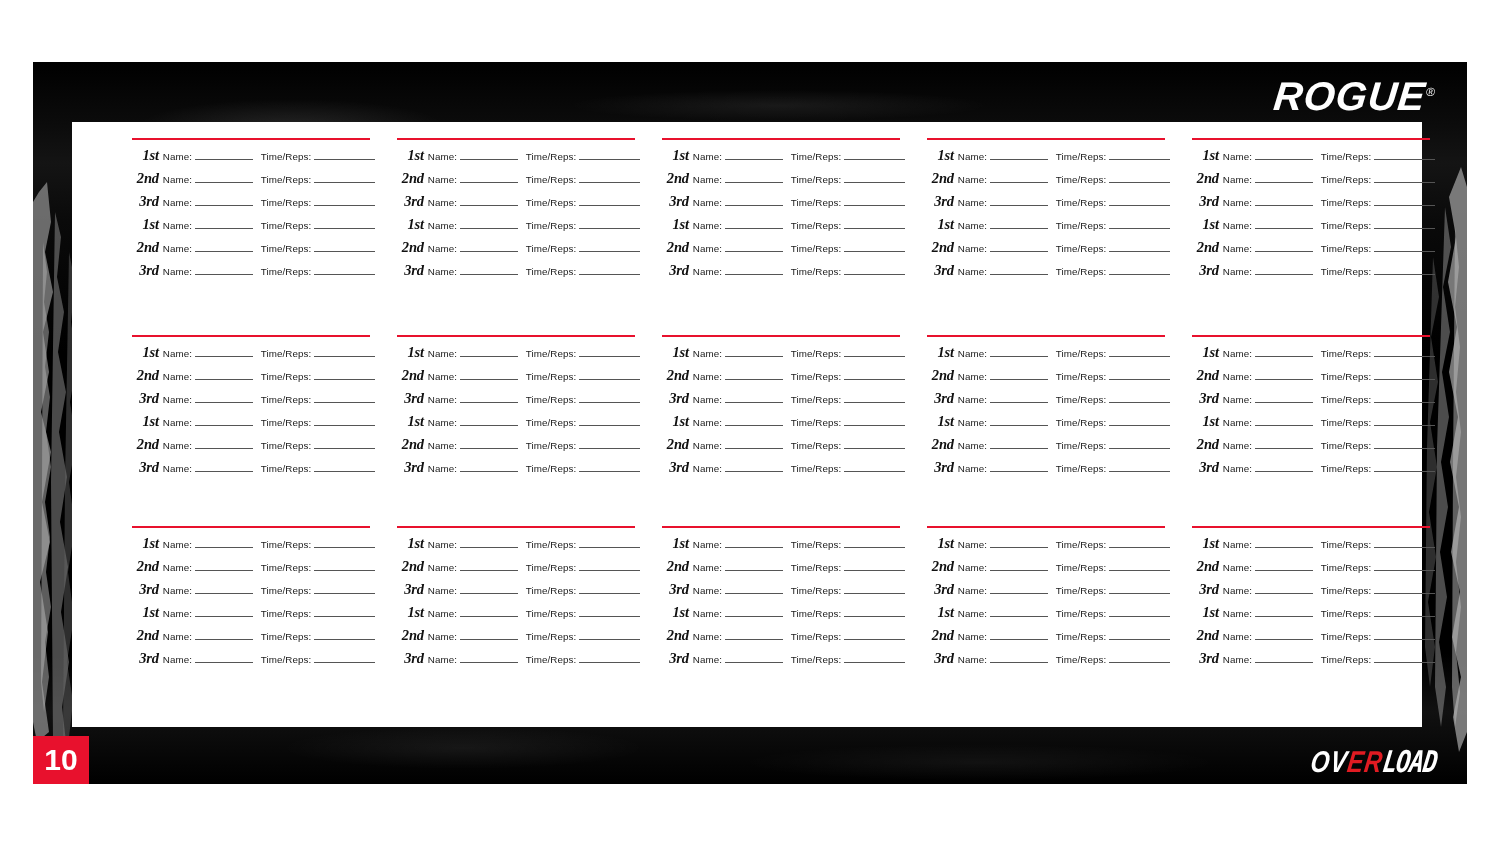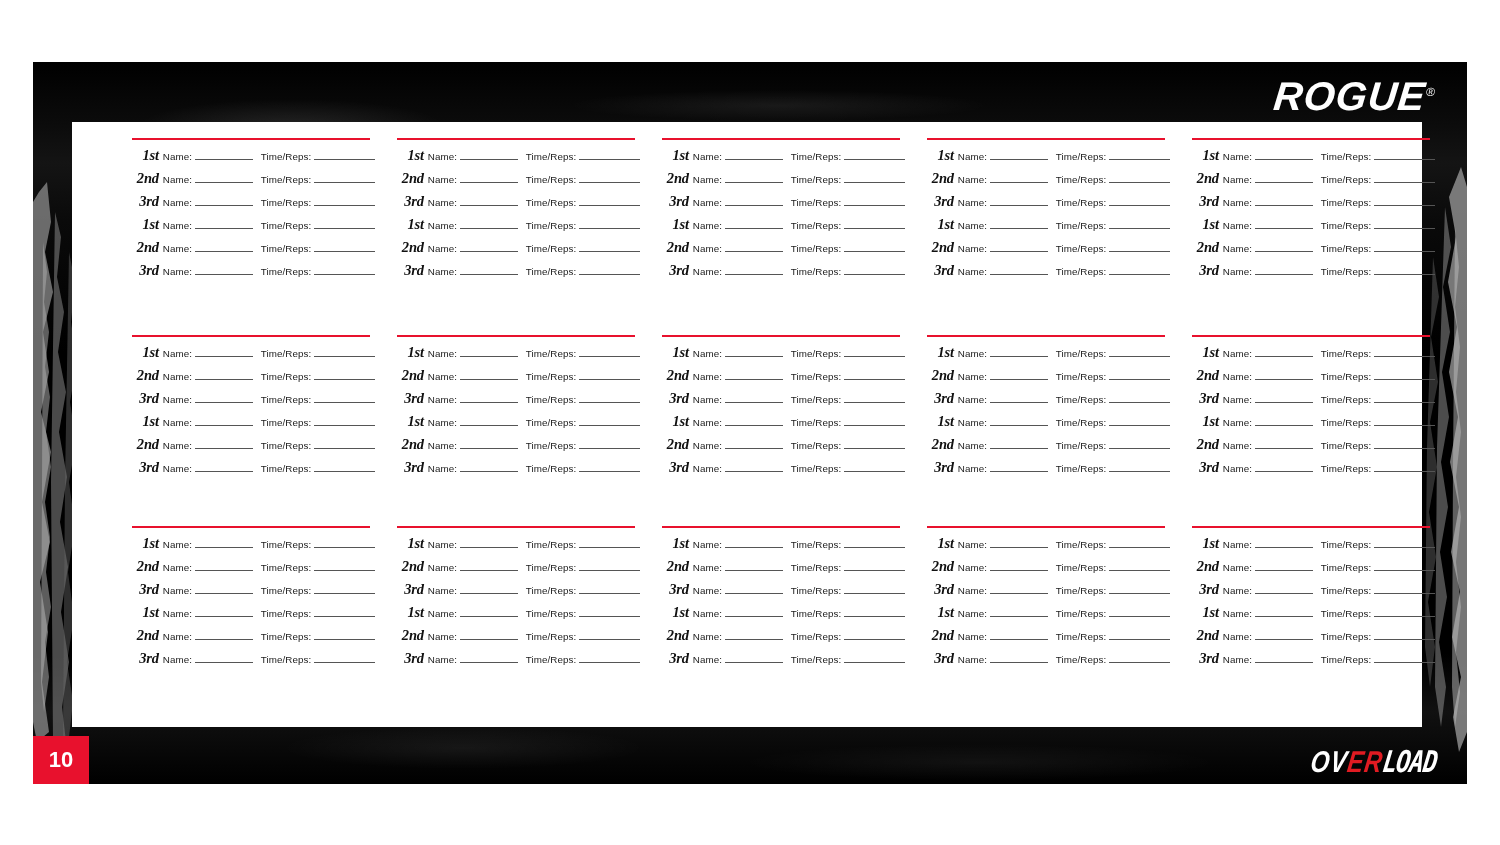--- a/index.html
+++ b/index.html
@@ -126,21 +126,21 @@
   .page-number {
     position: absolute;
     left: 33px;
     top: 736px;
     width: 56px;
     height: 48px;
     background: #e8112d;
     color: #ffffff;
     font-family: "Liberation Sans", sans-serif;
     font-weight: bold;
-    font-size: 22px;
+    font-size: 30px;
     display: flex;
     align-items: center;
     justify-content: center;
     letter-spacing: 0px;
   }
 
   
   .grid {
     position: absolute;
     left: 0; top: 0;

